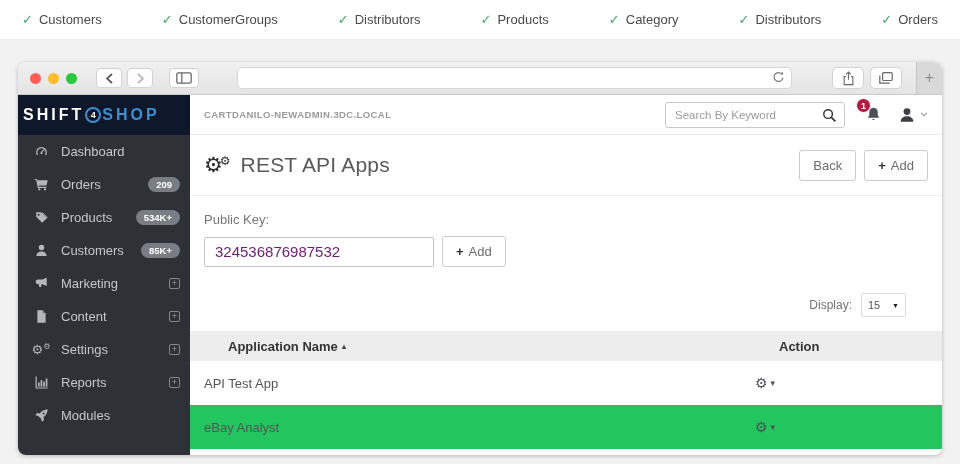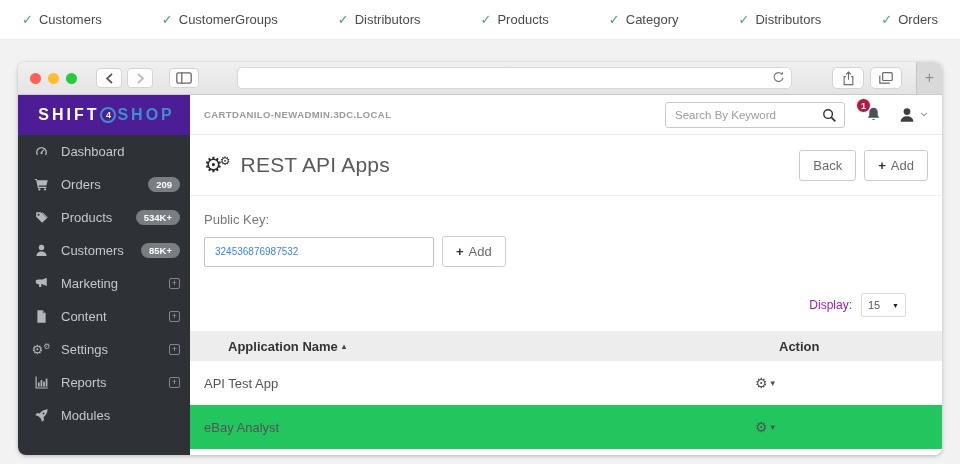--- a/index.html
+++ b/index.html
@@ -21,21 +21,21 @@
   .toggle-btn { width:30px; height:20px; background:#fdfdfd; border:1px solid #d3d3d3; border-radius:4px; margin-left:16px; display:flex; align-items:center; justify-content:center; color:#6a6a6a; }
   .addr { margin-left:38px; width:555px; height:22px; background:#ffffff; border:1px solid #d7d7d7; border-radius:5px; position:relative; }
   .addr .refresh { position:absolute; right:6px; top:2px; color:#7d7d7d; }
   .chrome-right { margin-left:auto; display:flex; align-items:center; }
   .chrome-sq { width:32px; height:22px; background:#fdfdfd; border:1px solid #d3d3d3; border-radius:5px; margin-right:6px; display:flex; align-items:center; justify-content:center; color:#6a6a6a; }
   .newtab { width:26px; height:33px; background:#d9d9d9; border-left:1px solid #c4c4c4; border-radius:0 8px 0 0; margin-left:8px; display:flex; align-items:center; justify-content:center; color:#8f8f8f; font-size:16px; }
 
   
   .app { display:flex; height:360px; border-radius:0 0 8px 8px; overflow:hidden; }
   .sidebar { width:172px; background:#2e3236; display:flex; flex-direction:column; flex-shrink:0; }
-  .logo { height:40px; background:#4c1d95; display:flex; align-items:center; padding-left:5px;justify-content:center; }
+  .logo { height:40px; background:#0f172a; display:flex; align-items:center; padding-left:5px; }
   .logo .w { color:#ffffff; font-weight:bold; font-size:16px; letter-spacing:3px; }
   .logo .four { width:16px; height:16px; border:2px solid #3d8fd1; border-radius:50%; color:#ffffff; font-size:9px; font-weight:bold; display:inline-flex; align-items:center; justify-content:center; margin:0 1px; }
   .logo .b { color:#3d8fd1; font-weight:bold; font-size:16px; letter-spacing:3px; }
   .side-item { height:33px; display:flex; align-items:center; padding:0 10px 0 14px; color:#c3c8cc; font-size:13px; cursor:pointer; }
   .side-item .s-icon { width:18px; margin-right:11px; color:#b2b7bb; display:flex; justify-content:center; }
   .side-item .s-icon svg { width:15px; height:15px; fill:currentColor; }
   .badge { margin-left:auto; background:#787e83; color:#ffffff; font-size:9.5px; font-weight:bold; padding:2px 8px; border-radius:9px; }
   .expand { margin-left:auto; width:11px; height:11px; border:1px solid #81878b; color:#9aa0a4; font-size:9px; line-height:9px; display:flex; align-items:center; justify-content:center; border-radius:2px; }
   .gear-glyph { font-family:"DejaVu Sans",sans-serif; }
 
@@ -55,25 +55,25 @@
   .cogs { color:#2b2b2b; font-size:21px; line-height:1; font-family:"DejaVu Sans",sans-serif; }
   .cogs small { font-size:12px; vertical-align:top; margin-left:-3px; }
   .page-title { font-size:21px; color:#5a5a5a; margin-left:10px; letter-spacing:.2px; }
   .title-actions { margin-left:auto; display:flex;justify-content:flex-end; }
   .btn { background:#ffffff; border:1px solid #cbcbcb; border-radius:3px; color:#6b6b6b; font-size:13px; padding:7px 13px; margin-left:8px; cursor:pointer; display:flex; align-items:center; font-family:inherit; }
   .btn .plus { font-weight:bold; color:#2f2f2f; margin-right:5px; font-size:13px; }
 
   .form-section { padding:16px 14px 0 14px; }
   .field-label { font-size:13px; color:#777; margin-bottom:9px; }
   .form-row { display:flex; align-items:center; }
-  .key-input { width:230px; height:30px; border:1px solid #c4c4c4; border-radius:2px; font-size:10px; color:#3b82f6; padding:0 10px; font-family:inherit; outline:none; }
+  .key-input { width:230px; height:30px; border:1px solid #c4c4c4; border-radius:2px; font-size:15px; color:#701a75; padding:0 10px; font-family:inherit; outline:none; }
   .form-row .btn.cancel { margin-left:28px; }
 
   .display-row { display:flex; align-items:center; justify-content:flex-end; padding-right:36px; margin-top:26px; }
-  .display-label { font-size:12px; color:#a21caf; margin-right:9px; }
+  .display-label { font-size:12px; color:#737373; margin-right:9px; }
   .display-select { width:45px; height:24px; border:1px solid #dcdcdc; border-radius:2px; display:flex; align-items:center; justify-content:space-between; padding:0 6px; font-size:11px; color:#555; cursor:pointer; }
   .display-select .arrow { font-size:7px; color:#222; }
 
   .table { margin-top:14px; }
   .thead { height:30px; background:#ededed; display:flex; align-items:center; font-size:13px; font-weight:bold; color:#333;padding-left:24px; }
   .trow { height:44px; display:flex; align-items:center; font-size:13px; color:#555; background:#fff; }
   .trow.alt { background:#22c55e; }
   .cell-name { width:565px; padding-left:14px; display:flex; align-items:center; }
   .cell-action { flex:1; }
   .sort { font-size:9px; color:#444; margin-left:4px; }

